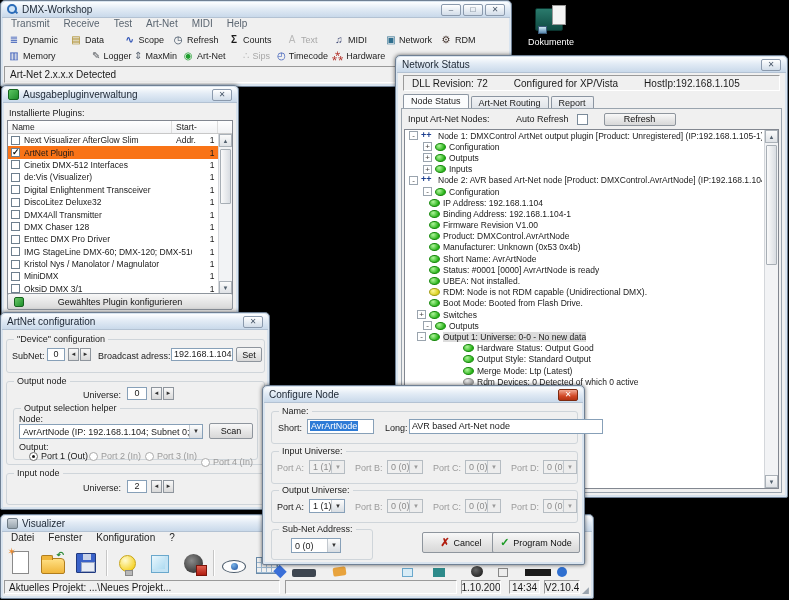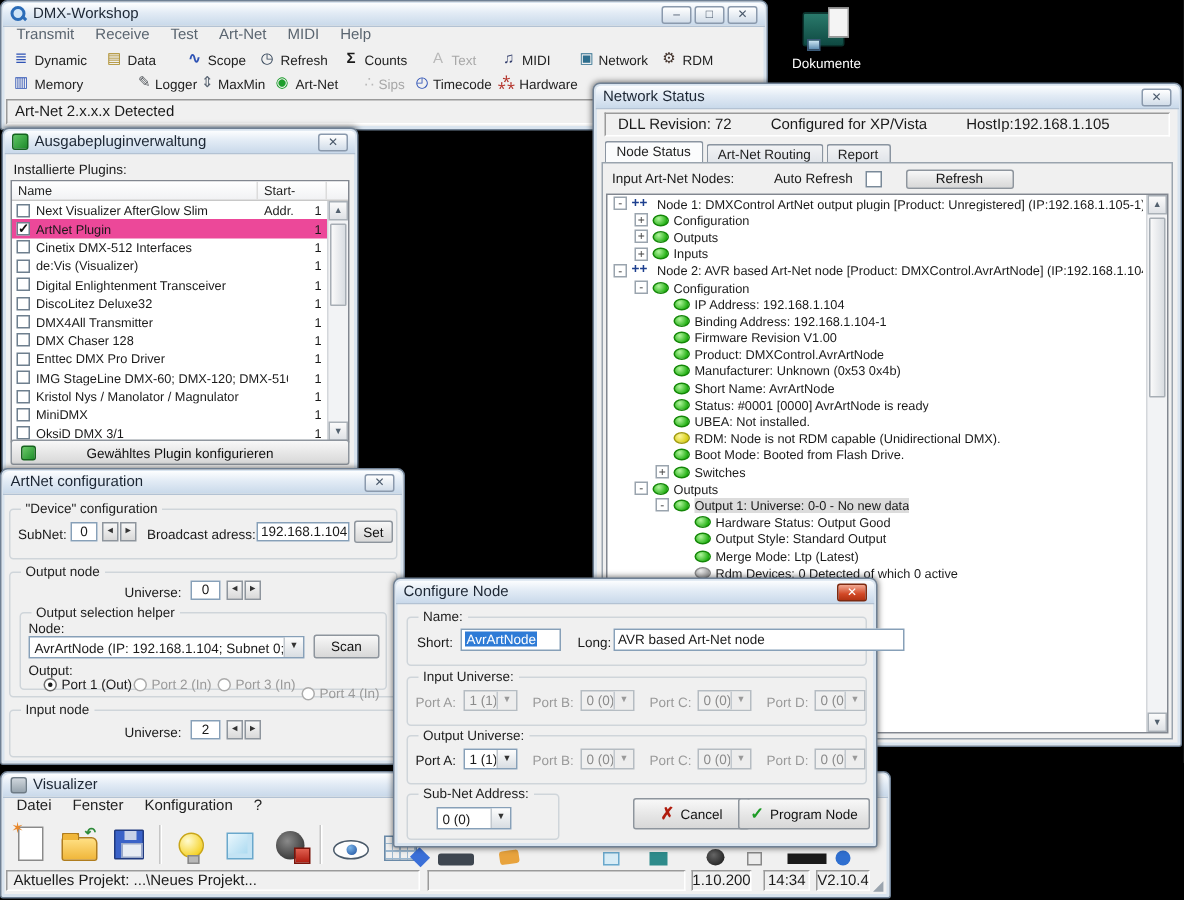--- a/index.html
+++ b/index.html
@@ -95,21 +95,21 @@
 #w-workshop .wstatus{position:absolute;left:3px;right:3px;bottom:3px;height:17px;display:flex;align-items:center;padding:0 5px}
 
 
 #w-plugins{left:1px;top:85px;width:238px;height:230px;z-index:2}
 #w-plugins .list-label{position:absolute;left:7px;top:22px;font-size:9px}
 #w-plugins .listbox{position:absolute;left:5px;top:34px;right:5px;height:175px;background:#fff;border:1px solid #828790}
 .lhead{display:flex;height:13px;font-size:8.5px;border-bottom:1px solid #c8c8c8;background:linear-gradient(#ffffff,#f1f2f4);color:#222}
 .lhead .hc{padding:0 4px;border-right:1px solid #dcdcdc;line-height:13px}
 .lhead .hc.name{flex:1}.lhead .hc.addr{width:46px}
 .prow{display:flex;align-items:center;height:12.4px;font-size:8.5px;padding-left:3px}
-.prow.selected{background:#ec4899}
+.prow.selected{background:#f97316}
 .pcb{width:9px;height:9px;border:1px solid #6e7f8e;background:#fff;margin-right:4px;flex:0 0 auto;position:relative}
 .pcb[data-checked="true"]::after{content:"✓";position:absolute;left:0;top:-2px;font-size:9px;color:#111;font-weight:bold}
 .pname{flex:1;white-space:nowrap;overflow:hidden}
 .paddr{width:40px;text-align:center;flex:0 0 auto}
 #w-plugins .vsb{top:13px;bottom:0;right:0}
 #w-plugins .cfgbtn{position:absolute;left:5px;right:5px;bottom:4px;height:17px;position:absolute}
 .plugico{width:10px;height:10px;background:linear-gradient(135deg,#6cc96a,#1e8f2a);border:1px solid #17641f;border-radius:2px;position:absolute;left:6px}
 #w-plugins .cfgbtn .blabel{flex:1;text-align:center}
 
 
@@ -121,21 +121,21 @@
 .tab.active{height:15px;background:#fbfcfd}
 #w-network .tabpage{position:absolute;left:5px;top:52px;right:5px;bottom:4px;border:1px solid #9aa4ae;background:#f0f0f0}
 #w-network .ctrlrow{position:absolute;left:12px;top:56px;right:10px;height:14px;display:flex;align-items:center;font-size:9px}
 #w-network .ctrlrow .lbl1{width:100px}
 #w-network .ctrlrow .lbl2{margin-left:8px}
 #w-network .ctrlrow .cbox{margin-left:8px}
 #w-network .refreshbtn{margin-left:16px;width:72px;height:13px}
 #w-network .tree{position:absolute;left:8px;top:73px;right:8px;bottom:8px;background:#fff;border:1px solid #828790;overflow:hidden}
 #w-network .tree .vsb{top:0;bottom:0;right:0}
 .trow{display:flex;align-items:center;gap:3px;height:11.2px;font-size:8.5px;white-space:nowrap;overflow:hidden;padding-right:16px}
-.trow.lv0{padding-left:4px}.trow.lv1{padding-left:18px}.trow.lv2{padding-left:32px}.trow.lv3{padding-left:46px}
+.trow.lv0{padding-left:4px}.trow.lv1{padding-left:18px}.trow.lv2{padding-left:12px}.trow.lv3{padding-left:46px}
 .exp{width:9px;height:9px;flex:0 0 auto;border:1px solid #9aa4ae;background:#fff;font-size:8px;line-height:7px;text-align:center;color:#444}
 .exp:empty{visibility:hidden}
 .bln{width:11px;height:8px;flex:0 0 auto;border-radius:50%}
 .bln[data-kind="green-balloon-icon"]{background:radial-gradient(circle at 35% 30%,#b0f59c,#23b014 75%);border:1px solid #148708}
 .bln[data-kind="yellow-balloon-icon"]{background:radial-gradient(circle at 35% 30%,#fdf79a,#d8ce17 75%);border:1px solid #a09a10}
 .bln[data-kind="gray-balloon-icon"]{background:radial-gradient(circle at 35% 30%,#ececec,#a3a3a3 75%);border:1px solid #8a8a8a}
 .bln[data-kind="node-arrows-icon"]{width:14px;height:10px;border-radius:0;background:none;border:none;position:relative}
 .bln[data-kind="node-arrows-icon"]::before{content:"++";position:absolute;left:0;top:-1px;color:#1d3f8f;font-weight:bold;font-size:9px;letter-spacing:0}
 .ttxt{overflow:hidden}
 .ttxt.hl{background:#dcdcdc}

